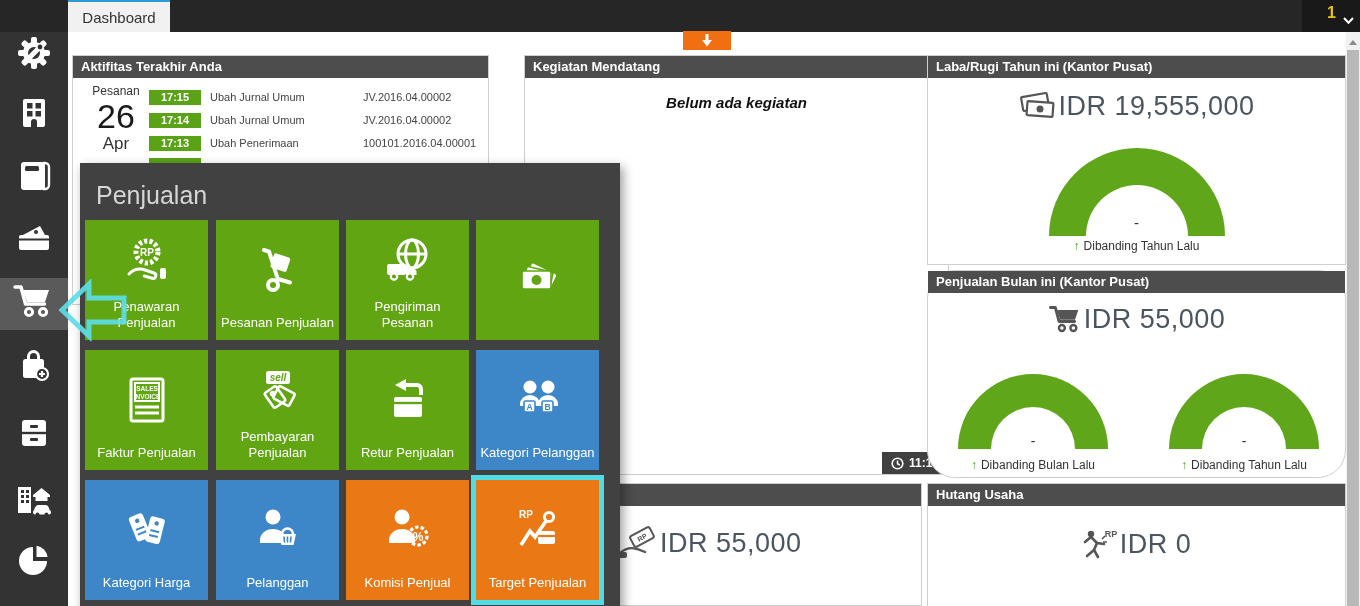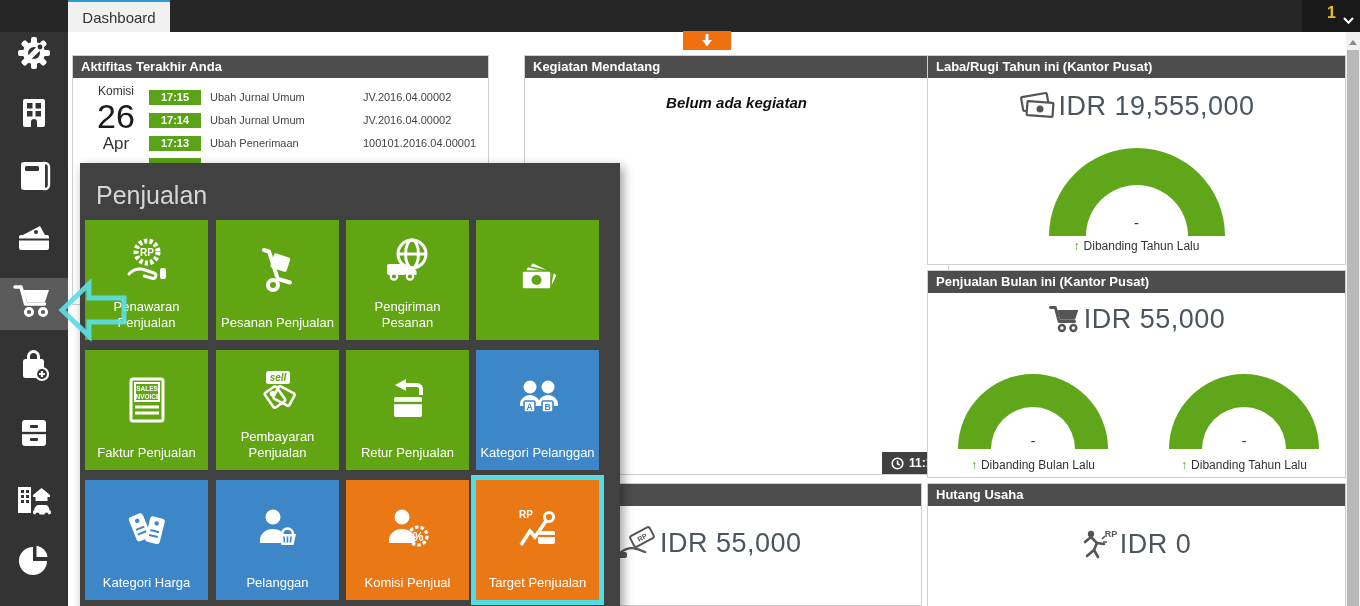--- a/index.html
+++ b/index.html
@@ -220,21 +220,21 @@
           <path d="M16 18 V4 A14 14 0 1 0 30 18z" fill="#fff"></path>
           <path d="M19.5 14 V2.8 A13 13 0 0 1 30.6 14z" fill="#fff"></path>
         </svg>
       </span>
     </div>
   </div>
 
   <div class="panel" style="left:72px;top:55px;width:417px;height:250px;">
     <div class="phead">Aktifitas Terakhir Anda</div>
     <div class="act-date">
-      <div class="kemarin">Komisi</div>
+      <div class="kemarin">Pesanan</div>
       <div class="day">26</div>
       <div class="mon">Apr</div>
     </div>
     <div class="act-row" style="top:33px">
       <span class="t-badge">17:15</span>
       <span class="act-label">Ubah Jurnal Umum</span>
       <span class="act-doc">JV.2016.04.00002</span>
     </div>
     <div class="act-row" style="top:56px">
       <span class="t-badge">17:14</span>
@@ -288,21 +288,21 @@
     </div>
     <div class="gauge-center" style="top:92px">
       <div class="gauge-large"></div>
     </div>
     <div class="dash" style="top:158px">-</div>
     <div class="caption" style="top:183px">
       <span class="up">↑</span><span>Dibanding Tahun Lalu</span>
     </div>
   </div>
 
-  <div class="panel" style="left:927px;top:270px;width:419px;height:208px;">
+  <div class="panel" style="left:927px;top:270px;width:419px;height:208px;border-radius:28px;">
     <div class="phead">Penjualan Bulan ini (Kantor Pusat)</div>
     <div class="amount-row" style="margin-top:10px">
       <span style="line-height:0">
         <svg width="36" height="32" viewBox="0 0 44 38">
           <path d="M3 5 h6 l4.5 17 h19" fill="none" stroke="#555" stroke-width="3.5" stroke-linejoin="round" stroke-linecap="round"></path>
           <path d="M11 8 h26 l-4 12 h-18z" fill="#555"></path>
           <circle cx="17" cy="30" r="3.6" fill="none" stroke="#555" stroke-width="3"></circle>
           <circle cx="31" cy="30" r="3.6" fill="none" stroke="#555" stroke-width="3"></circle>
         </svg>
       </span>

